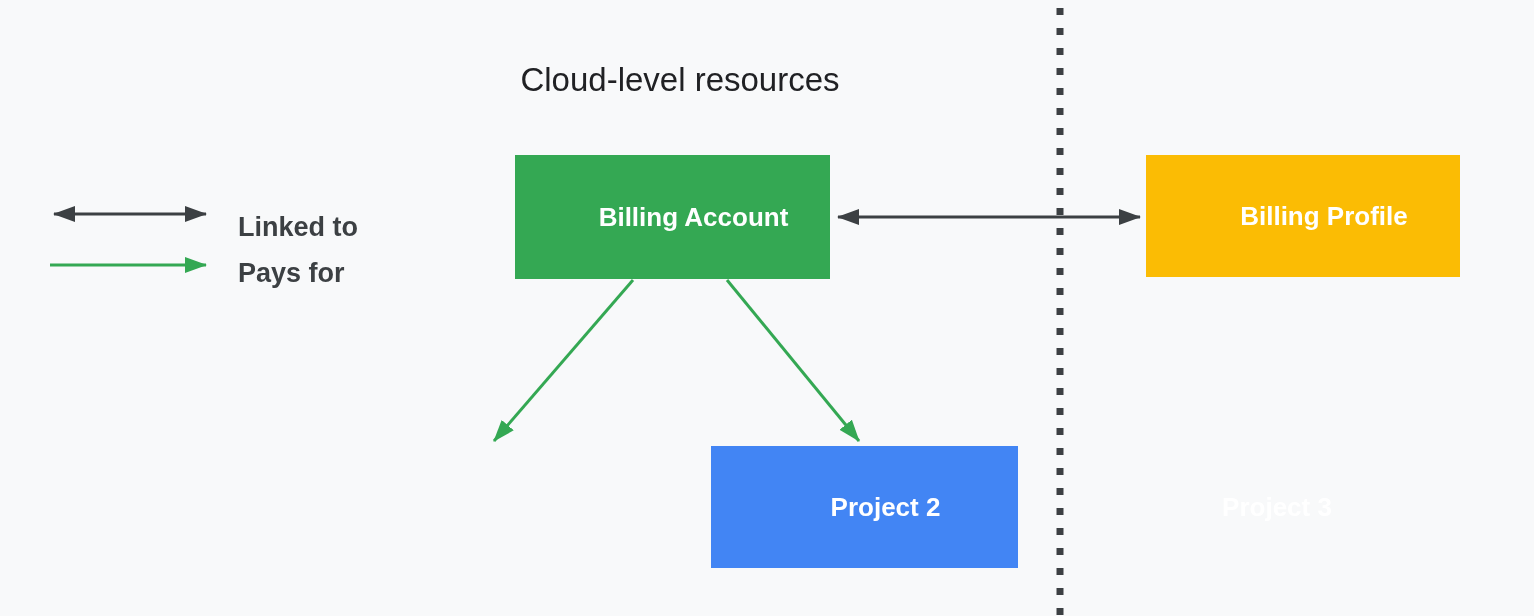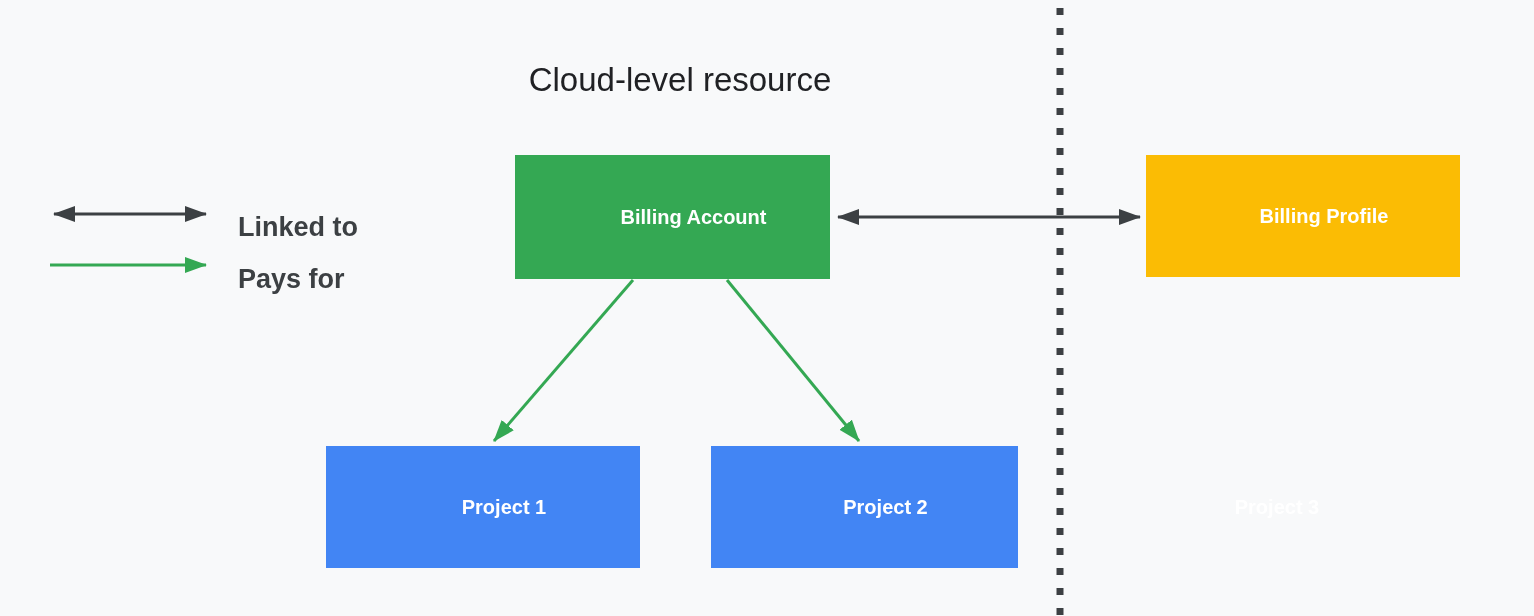--- a/index.html
+++ b/index.html
@@ -39,21 +39,21 @@
     font-weight: 400;
     color: var(--heading_text, #202124);
     white-space: nowrap;
   }
   .node {
     position: absolute;
     display: flex;
     align-items: center;
     justify-content: center;
     color: var(--node_text, #FFFFFF);
-    font-size: 20px;
+    font-size: 26px;
     font-weight: 700;
     white-space: nowrap;
     padding-left: 42px;
   }
   .node--green  { background: var(--green, #34A853); }
   .node--yellow { background: var(--yellow, #FBBC04); }
   .node--blue   { background: var(--blue, #4285F4); }
   .node--ghost  { background: transparent; }
 
   .legend-label {
@@ -86,36 +86,33 @@
     <line class="arrow-dark" x1="838" y1="217" x2="1140" y2="217" marker-start="url(#head-dark)" marker-end="url(#head-dark)"></line>
 
     <line class="arrow-green" x1="633" y1="280" x2="494" y2="441" marker-end="url(#head-green)"></line>
 
     <line class="arrow-green" x1="727" y1="280" x2="859" y2="441" marker-end="url(#head-green)"></line>
 
     <line class="arrow-dark" x1="54" y1="214" x2="206" y2="214" marker-start="url(#head-dark)" marker-end="url(#head-dark)"></line>
     <line class="arrow-green" x1="50" y1="265" x2="206" y2="265" marker-end="url(#head-green)"></line>
   </svg>
 
-  <div class="heading" style="left:680px; top:61px;">Cloud-level resource</div>
+  <div class="heading" style="left:680px; top:61px;">Cloud-level resources</div>
 
   <div class="legend-label" style="left:238px; top:213px;">Linked to</div>
-  <div class="legend-label" style="left:238px; top:265px;">Pays for</div>
+  <div class="legend-label" style="left:238px; top:259px;">Pays for</div>
 
   <div class="node node--green" style="left:515px; top:155px; width:315px; height:124px;">
     <span>Billing Account</span>
   </div>
 
   <div class="node node--yellow" style="left:1146px; top:155px; width:314px; height:122px;">
     <span>Billing Profile</span>
   </div>
 
-  <div class="node node--blue" style="left:326px; top:446px; width:314px; height:122px;">
-    <span>Project 1</span>
-  </div>
 
   <div class="node node--blue" style="left:711px; top:446px; width:307px; height:122px;">
     <span>Project 2</span>
   </div>
 
   <div class="node node--ghost" style="left:1099px; top:446px; width:314px; height:122px;">
     <span>Project 3</span>
   </div>
 
 </div>

